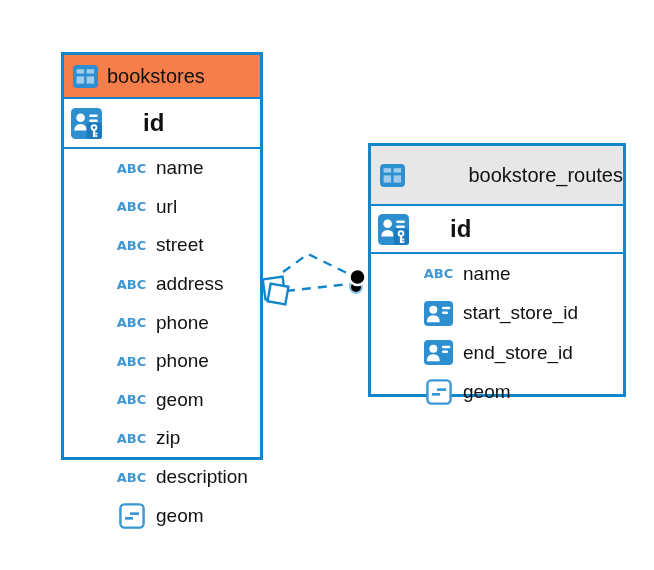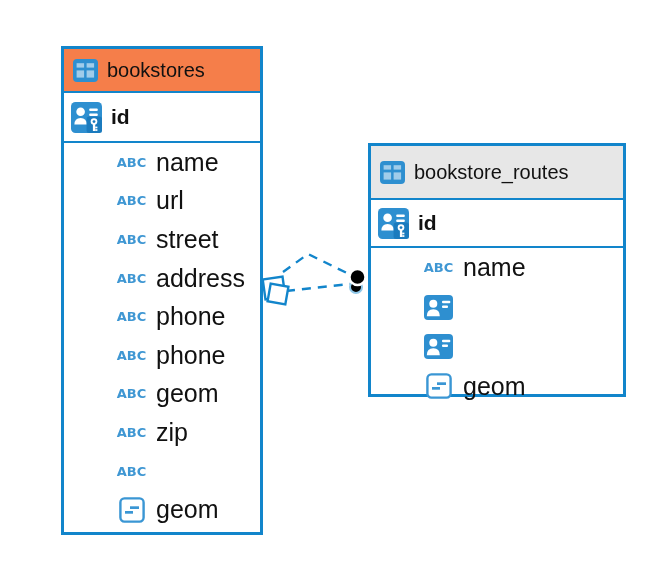--- a/index.html
+++ b/index.html
@@ -11,40 +11,40 @@
     --line-blue:#1285CB;
     --text:#111111;
     --canvas-bg:#FFFFFF;
   }
   *{margin:0;padding:0;box-sizing:border-box;}
   html,body{background:#fff;}
   body{font-family:"Liberation Sans","DejaVu Sans",sans-serif;color:var(--text);}
   .canvas{position:relative;width:654px;height:570px;background:var(--canvas-bg);overflow:hidden;}
 
   .table{position:absolute;background:#fff;border:3px solid var(--table-border);}
-  .t-left{left:61px;top:46px;width:202px;height:489px;}
+  .t-left{left:61px;top:52px;width:202px;height:408px;}
   .t-right{left:368px;top:143px;width:258px;height:254px;}
 
   .thead{display:flex;align-items:center;gap:9px;padding-left:9px;
          border-bottom:2px solid var(--table-border);}
   .t-left  .thead{height:44px;background:var(--selected-header);}
-  .t-right .thead{height:54px;background:var(--header-gray);}
+  .t-right .thead{height:60px;background:var(--header-gray);justify-content:space-between;}
   .thead .title{font-size:20px;color:var(--text);white-space:nowrap;}
 
   .pkrow{display:flex;align-items:center;gap:9px;padding-left:7px;
          border-bottom:2px solid var(--table-border);}
   .t-left  .pkrow{height:50px;}
   .t-right .pkrow{height:48px;}
-  .pkrow .fname{font-weight:bold;font-size:21px;}
+  .pkrow .fname{font-weight:bold;font-size:24px;margin-left:32px;}
 
   .rows{display:flex;flex-direction:column;padding-left:45px;}
   .row{display:flex;align-items:center;gap:9px;padding-left:7px;flex:0 0 auto;}
   .t-left  .row{height:38.6px;}
   .t-right .row{height:39.5px;}
-  .fname{font-size:25px;color:var(--text);white-space:nowrap;}
+  .fname{font-size:19px;color:var(--text);white-space:nowrap;}
 
   .abc{display:inline-block;width:31px;text-align:center;font-weight:800;
        font-size:13px;letter-spacing:0px;color:#3F97D3;flex:0 0 31px;
        font-family:"DejaVu Sans","Liberation Sans",sans-serif;}
   .icbox{flex:0 0 31px;display:flex;justify-content:center;align-items:center;}
 
   .ic-fill{fill:var(--icon-blue);}
   .ic-dark{fill:var(--icon-blue-dark);}
   .ic-cell{fill:rgba(255,255,255,0.55);}
   .geo-stroke{stroke:#3A96D4;}
@@ -118,20 +118,21 @@
       <div class="row">
         <span class="abc">ABC</span>
         <span class="fname">geom</span>
       </div>
       <div class="row">
         <span class="abc">ABC</span>
         <span class="fname">zip</span>
       </div>
       <div class="row">
         <span class="abc">ABC</span>
+        <span class="fname">description</span>
       </div>
       <div class="row">
         <span class="icbox">
           <svg width="26" height="26" viewBox="0 0 26 26">
             <rect x="1.4" y="1.4" width="23.2" height="23.2" rx="4" fill="#fff" class="geo-stroke" stroke-width="2.4"></rect>
             <rect class="geo-dash" x="11" y="9.3" width="9" height="2.7"></rect>
             <rect class="geo-dash" x="6" y="14" width="8" height="2.7"></rect>
           </svg>
         </span>
         <span class="fname">geom</span>
@@ -178,31 +179,33 @@
       <div class="row">
         <span class="icbox">
           <svg width="29" height="25" viewBox="0 0 29 25">
             <rect class="ic-fill" x="0" y="0" width="29" height="25" rx="4"></rect>
             <circle cx="9.3" cy="8.8" r="4" fill="#fff"></circle>
             <path d="M2.8 21.2 Q2.8 14.2 9.3 14.2 Q15.8 14.2 15.8 21.2 Z" fill="#fff"></path>
             <rect x="18" y="5.8" width="8.3" height="2.4" rx="1" fill="#fff"></rect>
             <rect x="18" y="10.6" width="6" height="2.4" rx="1" fill="#fff"></rect>
           </svg>
         </span>
+        <span class="fname">start_store_id</span>
       </div>
       <div class="row">
         <span class="icbox">
           <svg width="29" height="25" viewBox="0 0 29 25">
             <rect class="ic-fill" x="0" y="0" width="29" height="25" rx="4"></rect>
             <circle cx="9.3" cy="8.8" r="4" fill="#fff"></circle>
             <path d="M2.8 21.2 Q2.8 14.2 9.3 14.2 Q15.8 14.2 15.8 21.2 Z" fill="#fff"></path>
             <rect x="18" y="5.8" width="8.3" height="2.4" rx="1" fill="#fff"></rect>
             <rect x="18" y="10.6" width="6" height="2.4" rx="1" fill="#fff"></rect>
           </svg>
         </span>
+        <span class="fname">end_store_id</span>
       </div>
       <div class="row">
         <span class="icbox">
           <svg width="26" height="26" viewBox="0 0 26 26">
             <rect x="1.4" y="1.4" width="23.2" height="23.2" rx="4" fill="#fff" class="geo-stroke" stroke-width="2.4"></rect>
             <rect class="geo-dash" x="11" y="9.3" width="9" height="2.7"></rect>
             <rect class="geo-dash" x="6" y="14" width="8" height="2.7"></rect>
           </svg>
         </span>
         <span class="fname">geom</span>

